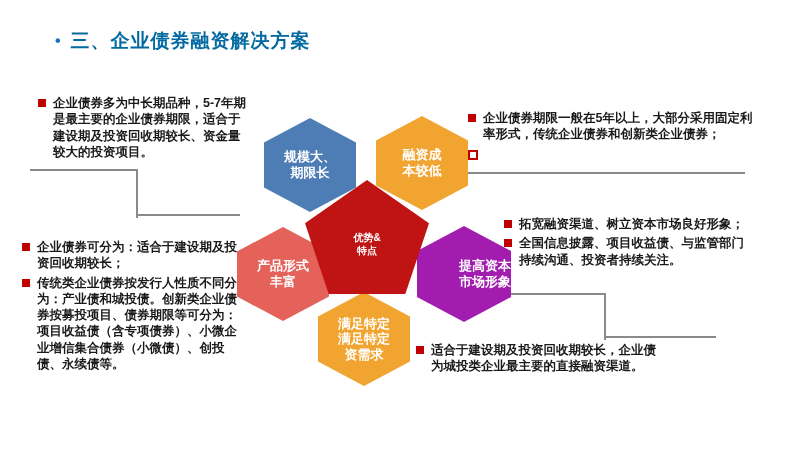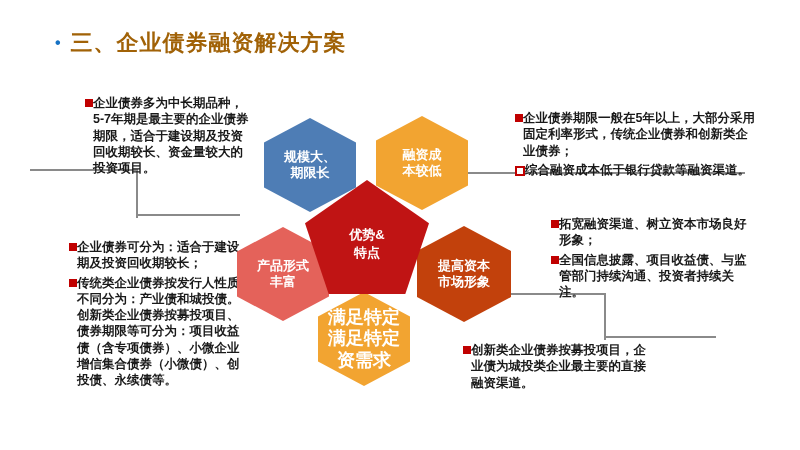--- a/index.html
+++ b/index.html
@@ -3,52 +3,52 @@
 <meta charset="utf-8">
 <style>
   html,body{margin:0;padding:0;background:#e8e8e8;}
   .slide{
     position:relative;width:800px;height:450px;background:#ffffff;overflow:hidden;
     font-family:"Liberation Sans","DejaVu Sans",sans-serif;
   }
   
   .title-row{position:absolute;left:55px;top:28px;display:flex;align-items:center;gap:10px;}
   .title-bullet{color:#1672C4;font-size:16px;font-weight:bold;line-height:1;}
-  .title{margin:0;color:#a16207;font-size:22px;font-weight:bold;letter-spacing:1px;}
+  .title{margin:0;color:#0369a1;font-size:19px;font-weight:bold;letter-spacing:1px;}
   
   .conn{position:absolute;}
   .conn-a1{left:30px;top:169px;width:106px;height:47px;border-top:2px solid #8a8a8a;border-right:2px solid #8a8a8a;}
   .conn-a2{left:136px;top:214px;width:104px;height:0;border-top:2px solid #8a8a8a;}
   .conn-b {left:460px;top:172px;width:285px;height:0;border-top:2px solid #8a8a8a;}
   .conn-c1{left:492px;top:293px;width:112px;height:45px;border-top:2px solid #8a8a8a;border-right:2px solid #8a8a8a;}
   .conn-c2{left:604px;top:336px;width:112px;height:0;border-top:2px solid #8a8a8a;}
   
   .note{position:absolute;color:#1a1a1a;font-size:12.5px;font-weight:bold;line-height:1.3;}
-  .note-item{display:flex;margin-bottom:3px;margin-left:47px;}
+  .note-item{display:flex;gap:7px;margin-bottom:3px;}
   .sq{width:8px;height:8px;background:#C00000;margin-top:4px;flex:none;}
   .sq.hollow{background:#ffffff;border:2px solid #C00000;width:6px;height:6px;}
   .note-tl{left:38px;top:95px;width:212px;}
   .note-tr{left:468px;top:110px;width:292px;}
   .note-ml{left:22px;top:239px;width:222px;}
   .note-mr{left:504px;top:216px;width:248px;}
   .note-br{left:416px;top:342px;width:240px;}
   
   .shape{position:absolute;display:flex;align-items:center;justify-content:center;
          color:#ffffff;font-weight:bold;text-align:center;}
   .hex{clip-path:polygon(50% 0%,100% 26%,100% 74%,50% 100%,0% 74%,0% 26%);}
   .hex-label{font-size:13px;line-height:1.25;}
   .hex-scale  {left:264px;top:118px;width:92px;height:94px;}
   .hex-cost   {left:376px;top:116px;width:92px;height:94px;}
   .hex-product{left:237px;top:227px;width:92px;height:94px;}
   .hex-image  {left:417px;top:226px;width:94px;height:96px;}
   .hex-needs  {left:318px;top:292px;width:92px;height:94px;}
-  .hex-needs .hex-label{font-size:18px;line-height:1.2;}
+  .hex-needs .hex-label{font-size:13px;line-height:1.2;}
   .pentagon{left:305px;top:180px;width:124px;height:114px;z-index:2;
             clip-path:polygon(50% 0%,100% 38%,80.9% 100%,19.1% 100%,0% 38%);}
-  .pent-label{font-size:13px;line-height:1.35;padding-top:14px;}
+  .pent-label{font-size:10px;line-height:1.35;padding-top:14px;}
 </style>
 </head>
 <body>
 
 <div class="slide">
 
   <div class="title-row">
     <span class="title-bullet">•</span>
     <h1 class="title">三、企业债券融资解决方案</h1>
   </div>
@@ -66,21 +66,20 @@
     </div>
   </div>
 
   <div class="note note-tr">
     <div class="note-item">
       <span class="sq"></span>
       <span class="note-text">企业债券期限一般在5年以上，大部分采用固定利率形式，传统企业债券和创新类企业债券；</span>
     </div>
     <div class="note-item">
       <span class="sq hollow"></span>
-      <span class="note-text">综合融资成本低于银行贷款等融资渠道。</span>
     </div>
   </div>
 
   <div class="note note-ml">
     <div class="note-item">
       <span class="sq"></span>
       <span class="note-text">企业债券可分为：适合于建设期及投资回收期较长；</span>
     </div>
     <div class="note-item">
       <span class="sq"></span>
@@ -95,21 +94,21 @@
     </div>
     <div class="note-item">
       <span class="sq"></span>
       <span class="note-text">全国信息披露、项目收益债、与监管部门持续沟通、投资者持续关注。</span>
     </div>
   </div>
 
   <div class="note note-br">
     <div class="note-item">
       <span class="sq"></span>
-      <span class="note-text">创新类企业债券按募投项目，企业债为城投类企业最主要的直接融资渠道。</span>
+      <span class="note-text">适合于建设期及投资回收期较长，企业债为城投类企业最主要的直接融资渠道。</span>
     </div>
   </div>
 
   <div class="shape hex hex-scale" style="background-color: rgb(78, 125, 181);">
     <div class="hex-label">
       <div>规模大、</div>
       <div>期限长</div>
     </div>
   </div>
 
@@ -120,21 +119,21 @@
     </div>
   </div>
 
   <div class="shape hex hex-cost" style="background-color: rgb(242, 164, 49);">
     <div class="hex-label">
       <div>融资成</div>
       <div>本较低</div>
     </div>
   </div>
 
-  <div class="shape hex hex-image" style="background-color: #c2410c;">
+  <div class="shape hex hex-image" style="background-color: #a21caf; justify-content: flex-end;">
     <div class="hex-label">
       <div>提高资本</div>
       <div>市场形象</div>
     </div>
   </div>
 
   <div class="shape hex hex-needs" style="background-color: rgb(242, 164, 49);">
     <div class="hex-label">
       <div>满足特定</div>
       <div>满足特定</div>

